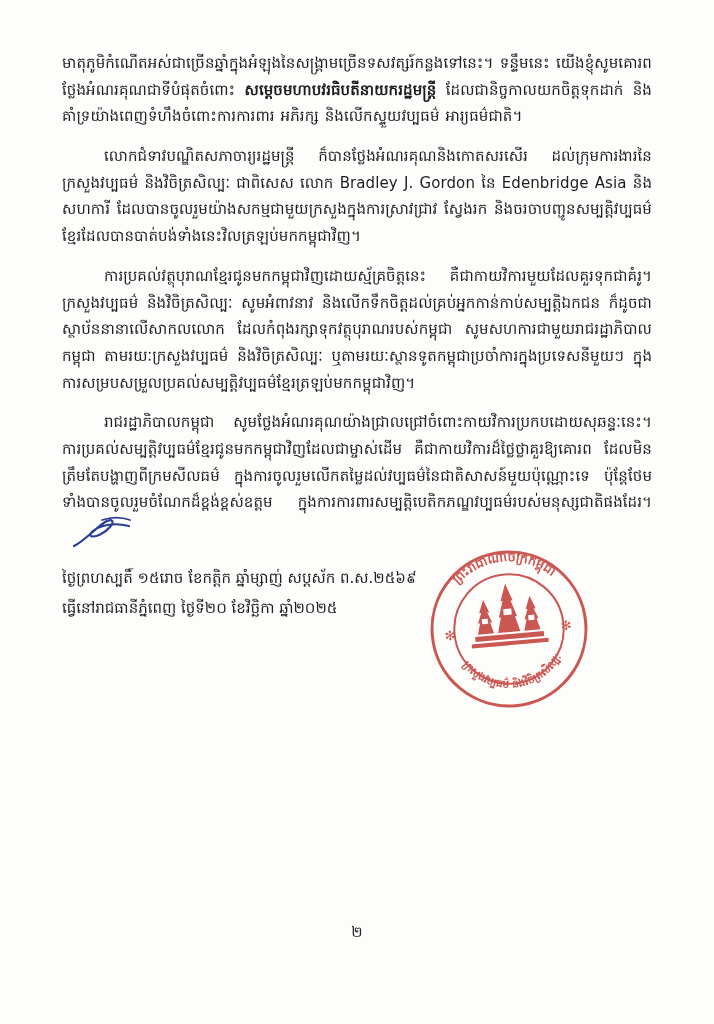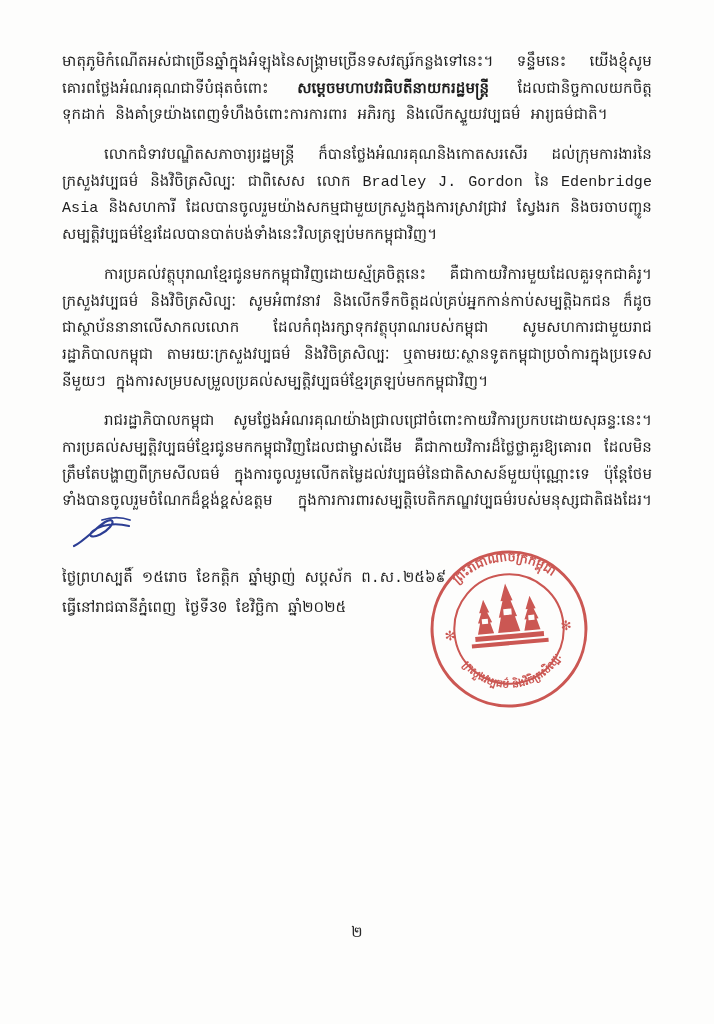--- a/index.html
+++ b/index.html
@@ -16,21 +16,20 @@
     background: #fdfdfc;
     color: #1d1d1d;
     overflow: hidden;
     box-shadow: 0 0 4px rgba(0,0,0,.25);
   }
   .content {
     position: absolute;
     top: 50px;
     left: 62px;
     right: 62px;
-    font-family: Liberation Mono, monospace;
   }
   .para {
     margin: 0 0 13px 0;
     font-size: 15px;
     line-height: 1.78;
     text-align: justify;
     letter-spacing: 0.1px;
     word-spacing: 1px;
   }
   .para.indent { text-indent: 42px; }
@@ -85,21 +84,21 @@
 
     <p class="para indent"><span>ការប្រគល់វត្ថុបុរាណខ្មែរជូនមកកម្ពុជាវិញដោយស្ម័គ្រចិត្តនេះ គឺជាកាយវិការមួយដែលគួរទុកជាគំរូ។ ក្រសួងវប្បធម៌ និងវិចិត្រសិល្បៈ សូមអំពាវនាវ និងលើកទឹកចិត្តដល់គ្រប់អ្នកកាន់កាប់សម្បត្តិឯកជន ក៏ដូចជាស្ថាប័ននានាលើសាកលលោក ដែលកំពុងរក្សាទុកវត្ថុបុរាណរបស់កម្ពុជា សូមសហការជាមួយរាជរដ្ឋាភិបាលកម្ពុជា តាមរយៈក្រសួងវប្បធម៌ និងវិចិត្រសិល្បៈ ឬតាមរយៈស្ថានទូតកម្ពុជាប្រចាំការក្នុងប្រទេសនីមួយៗ ក្នុងការសម្របសម្រួលប្រគល់សម្បត្តិវប្បធម៌ខ្មែរត្រឡប់មកកម្ពុជាវិញ។</span></p>
 
     <p class="para indent"><span>រាជរដ្ឋាភិបាលកម្ពុជា សូមថ្លែងអំណរគុណយ៉ាងជ្រាលជ្រៅចំពោះកាយវិការប្រកបដោយសុឆន្ទៈនេះ។ ការប្រគល់សម្បត្តិវប្បធម៌ខ្មែរជូនមកកម្ពុជាវិញដែលជាម្ចាស់ដើម គឺជាកាយវិការដ៏ថ្លៃថ្លាគួរឱ្យគោរព ដែលមិនត្រឹមតែបង្ហាញពីក្រមសីលធម៌ ក្នុងការចូលរួមលើកតម្លៃដល់វប្បធម៌នៃជាតិសាសន៍មួយប៉ុណ្ណោះទេ ប៉ុន្តែថែមទាំងបានចូលរួមចំណែកដ៏ខ្ពង់ខ្ពស់ឧត្តម ក្នុងការការពារសម្បត្តិបេតិកភណ្ឌវប្បធម៌របស់មនុស្សជាតិផងដែរ។</span><svg class="sig-svg" width="64" height="34" viewBox="0 0 64 34">
         <path d="M2 30 C11 26 25 11 33 6 C40 2 43 5 38 11 C33 17 23 22 19 20 C16 18 23 12 31 10 C41 7 49 8 57 10" fill="none" stroke="#2c3e94" stroke-width="2.2" stroke-linecap="round"></path>
         <path d="M30 4 C39 1 50 1 58 4" fill="none" stroke="#2c3e94" stroke-width="1.8" stroke-linecap="round"></path>
       </svg></p>
 
     <div class="date-block">
       <div>ថ្ងៃព្រហស្បតិ៍ ១៥រោច ខែកត្តិក ឆ្នាំម្សាញ់ សប្តស័ក ព.ស.២៥៦៩</div>
-      <div>ធ្វើនៅរាជធានីភ្នំពេញ ថ្ងៃទី30 ខែវិច្ឆិកា ឆ្នាំ២០២៥</div>
+      <div>ធ្វើនៅរាជធានីភ្នំពេញ ថ្ងៃទី២០ ខែវិច្ឆិកា ឆ្នាំ២០២៥</div>
     </div>
 
   </div>
 
   <div class="seal">
     <svg viewBox="0 0 160 160">
       <defs>
         <path id="arcTop" d="M 13,80 A 67,67 0 0 1 147,80"></path>
         <path id="arcBottom" d="M 22,80 A 58,58 0 0 0 138,80"></path>
       </defs>

